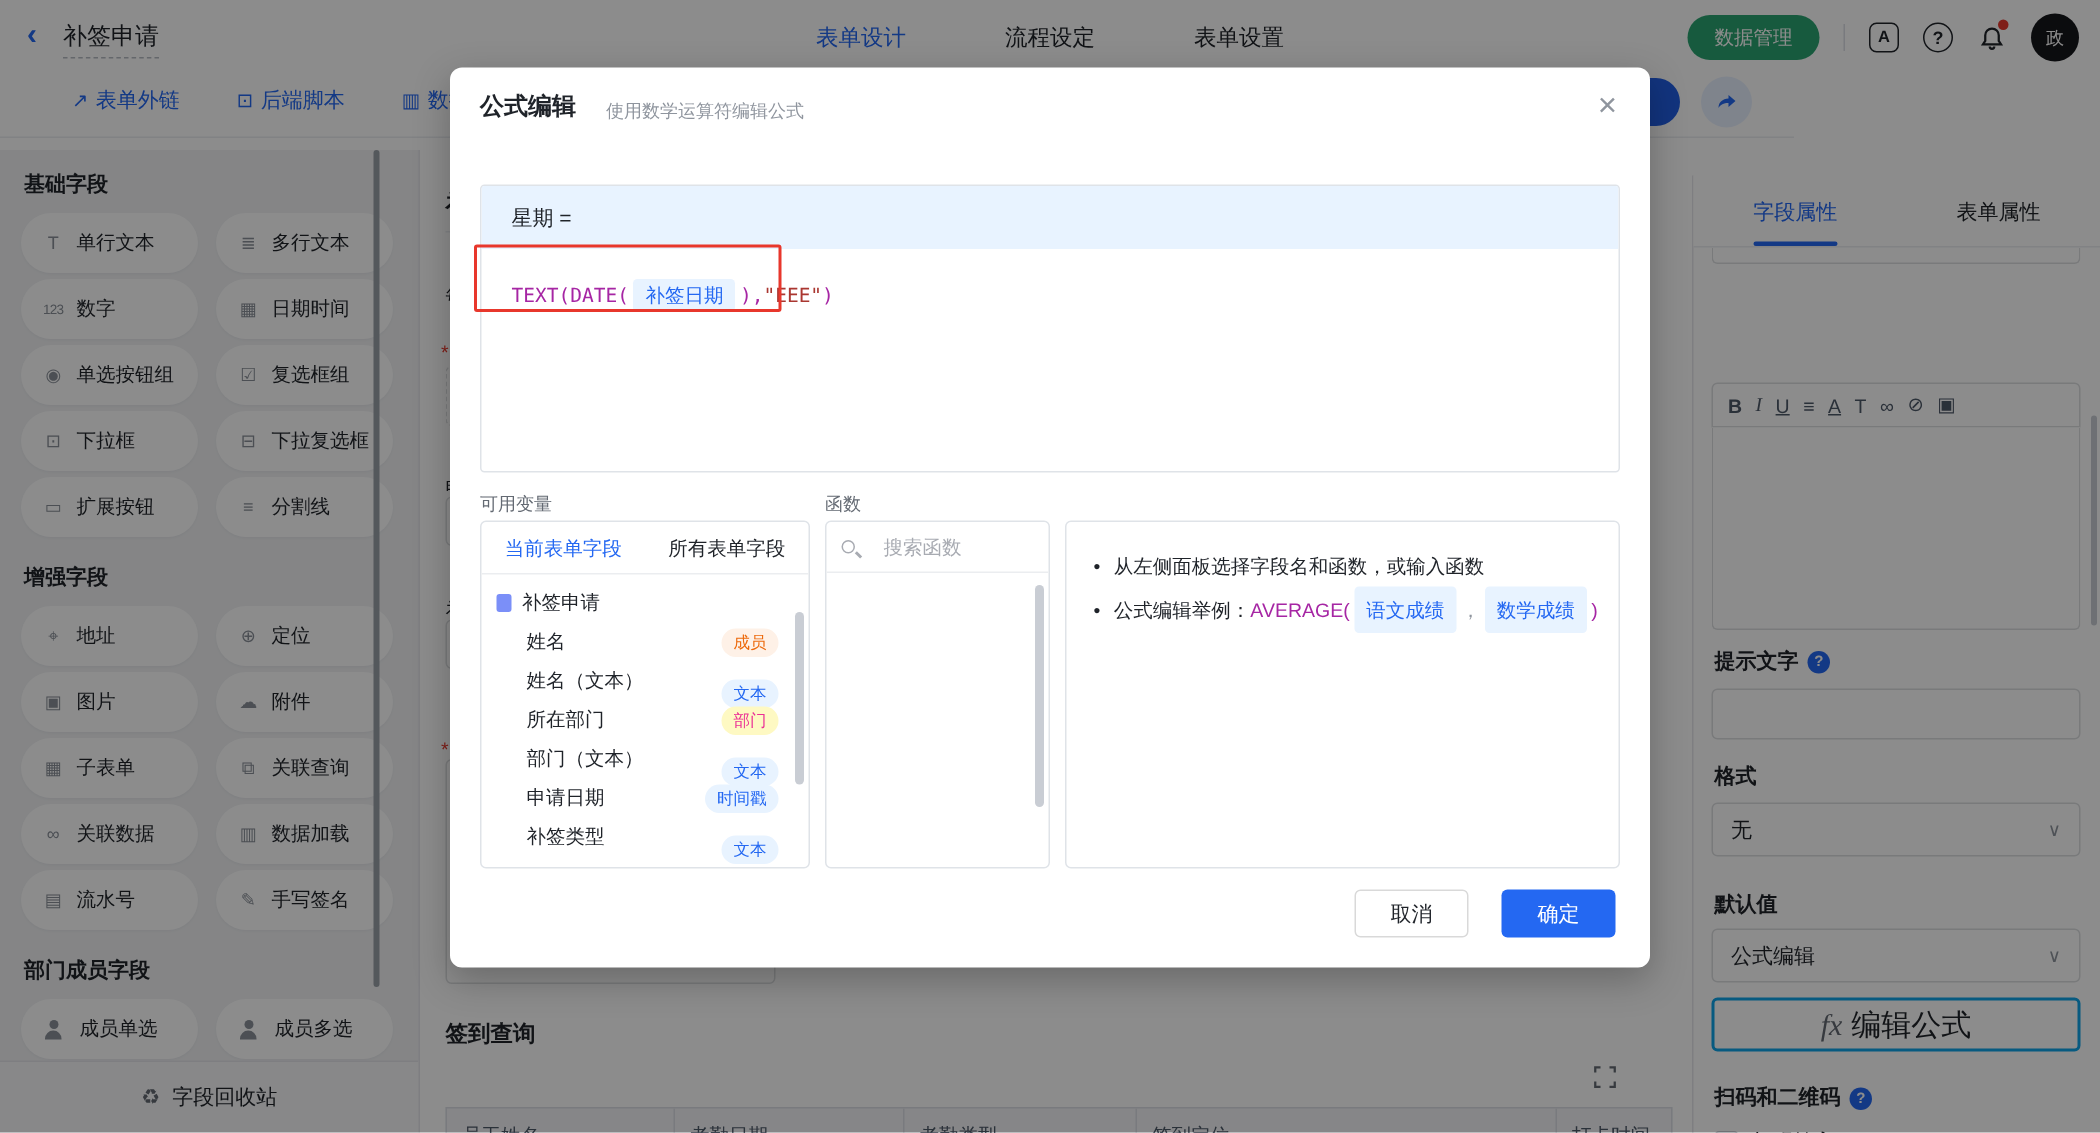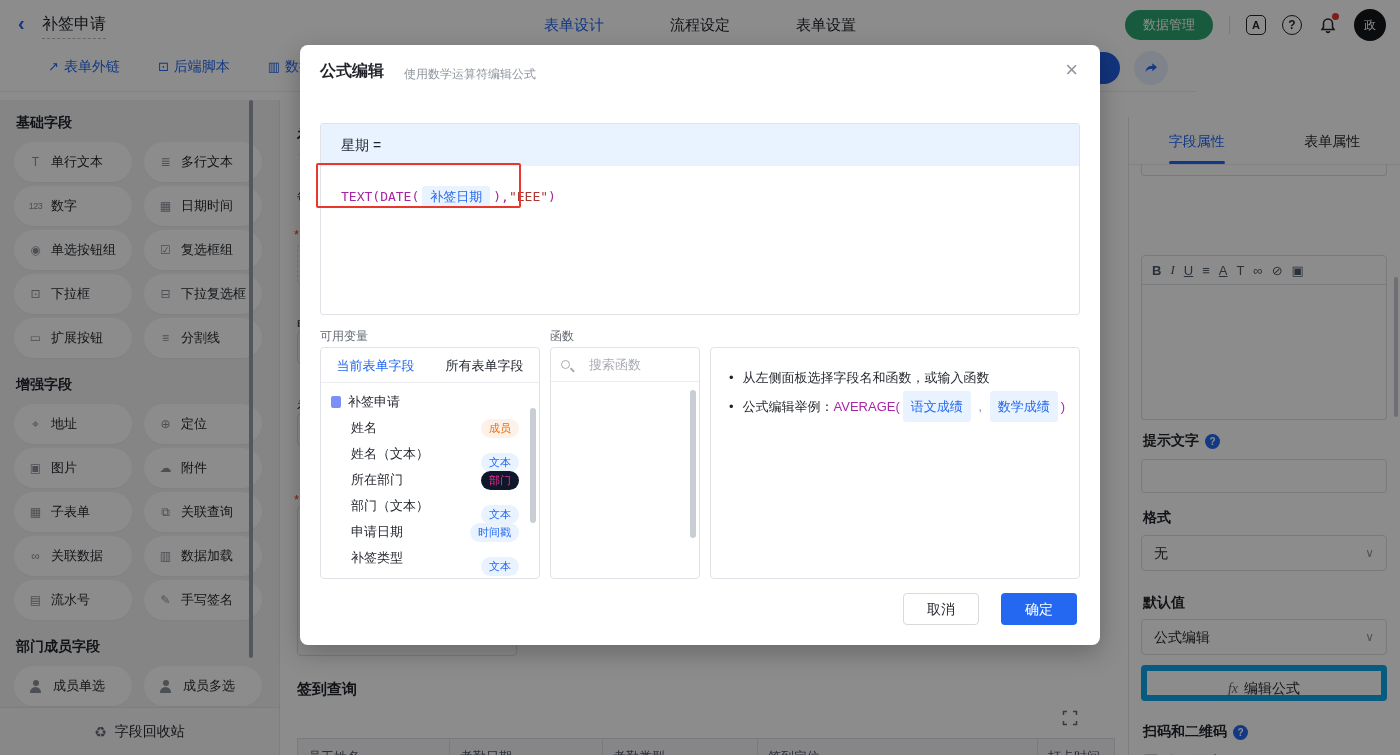--- a/index.html
+++ b/index.html
@@ -78,21 +78,21 @@
   .qicon { width:15px; height:15px; border-radius:50%; background:#2468F2; color:#fff; font-size:10px; font-weight:bold; display:flex; align-items:center; justify-content:center; }
   #richbox { position:absolute; left:12px; top:138px; width:246px; }
   #richtoolbar { height:30px; border:1px solid #DCDEE0; border-radius:4px 4px 0 0; display:flex; align-items:center; gap:9px; padding:0 10px; font-size:13px; color:#4E5969; background:#fff; }
   #richtoolbar span { cursor:pointer; }
   .rt-b { font-weight:bold; } .rt-i { font-style:italic; font-family:"Liberation Serif",serif; }
   .rt-u, .rt-a { text-decoration:underline; }
   #richbody { height:135px; border:1px solid #DCDEE0; border-top:none; border-radius:0 0 4px 4px; background:#fff; }
   .rinput { position:absolute; left:12px; width:246px; height:34px; border:1px solid #DCDEE0; border-radius:4px; background:#fff; }
   .rselect { position:absolute; left:12px; width:246px; height:36px; border:1px solid #DCDEE0; border-radius:4px; background:#fff; font-size:14px; color:#1F2329; line-height:34px; padding-left:12px; cursor:pointer; }
   .rselect .chev { position:absolute; right:12px; top:0; color:#8F959E; font-size:12px; }
-  #fxbtn { position:absolute; left:12px; top:548px; width:246px; height:36px; border:6px solid #0ea5e9; border-radius:4px; background:#fff; text-align:center; line-height:34px; font-size:14px; color:#1F2329; cursor:pointer; }
+  #fxbtn { position:absolute; left:12px; top:548px; width:246px; height:36px; border:2px solid #0ea5e9; border-radius:4px; background:#fff; text-align:center; line-height:34px; font-size:20px; color:#1F2329; cursor:pointer; }
   #fxbtn .fx { font-style:italic; font-family:"Liberation Serif",serif; color:#646A73; margin-right:6px; }
   #rscroll { position:absolute; right:2px; top:160px; width:4px; height:140px; background:#C9CDD4; border-radius:2px; }
 
   
   #overlay { position:absolute; left:0; top:0; width:1400px; height:755px; background:rgba(0,0,0,0.45); z-index:10; }
 
   
   #modal { position:absolute; left:300px; top:45px; width:800px; height:600px; background:#fff; border-radius:8px; box-shadow:0 8px 24px rgba(0,0,0,0.25); z-index:20; }
   #mtitle { position:absolute; left:20px; top:16px; font-size:16px; font-weight:bold; color:#1F2329; }
   #msub { position:absolute; left:104px; top:21px; font-size:12px; color:#8F959E; }
@@ -112,21 +112,21 @@
   .vtab { width:50%; text-align:center; line-height:35px; font-size:13px; cursor:pointer; white-space:nowrap; }
   .vtab.active { color:#2468F2; }
   #vartree { padding-top:6px; position:relative; }
   .vrow { height:26px; display:flex; align-items:center; padding:0 12px 0 10px; font-size:13px; color:#1F2329; cursor:pointer; }
   .vrow .docicon { width:10px; height:12px; background:#7B8FF8; border-radius:2px; margin-right:7px; flex:none; }
   .vrow.child { padding-left:30px; }
   .vrow .nm { flex:1; white-space:nowrap; overflow:hidden; }
   .badge { font-size:11px; padding:2px 8px; border-radius:10px; margin-right:8px; white-space:nowrap; }
   .b-member { color:#ED6A0C; background:#FEF1E7; }
   .b-text { color:#2468F2; background:#E8F3FF;margin-top:17px; }
-  .b-dept { color:#EB2F96; background:#0f172a; }
+  .b-dept { color:#EB2F96; background:#fef9c3; }
   .b-time { color:#2468F2; background:#E8F3FF; }
   #varscroll { position:absolute; right:3px; top:60px; width:6px; height:115px; background:#C9CDD4; border-radius:3px; }
 
   #funcpanel { left:250px; width:150px; }
   #funcsearch { height:34px; border-bottom:1px solid #EBEDF0; display:flex; align-items:center; padding:0 10px; gap:19px; }
   .magicon { width:9px; height:9px; border:1.5px solid #A8ABB2; border-radius:50%; position:relative; flex:none; }
   .magicon::after { content:""; position:absolute; left:8px; top:8px; width:5px; height:1.5px; background:#A8ABB2; transform:rotate(45deg); }
   #funcsearch input { border:none; outline:none; width:95px; font-size:13px; color:#1F2329; font-family:"Liberation Sans","DejaVu Sans",sans-serif; }
   #funcsearch input::placeholder { color:#A8ABB2; }
   #funclist { padding-top:5px; position:relative; }

